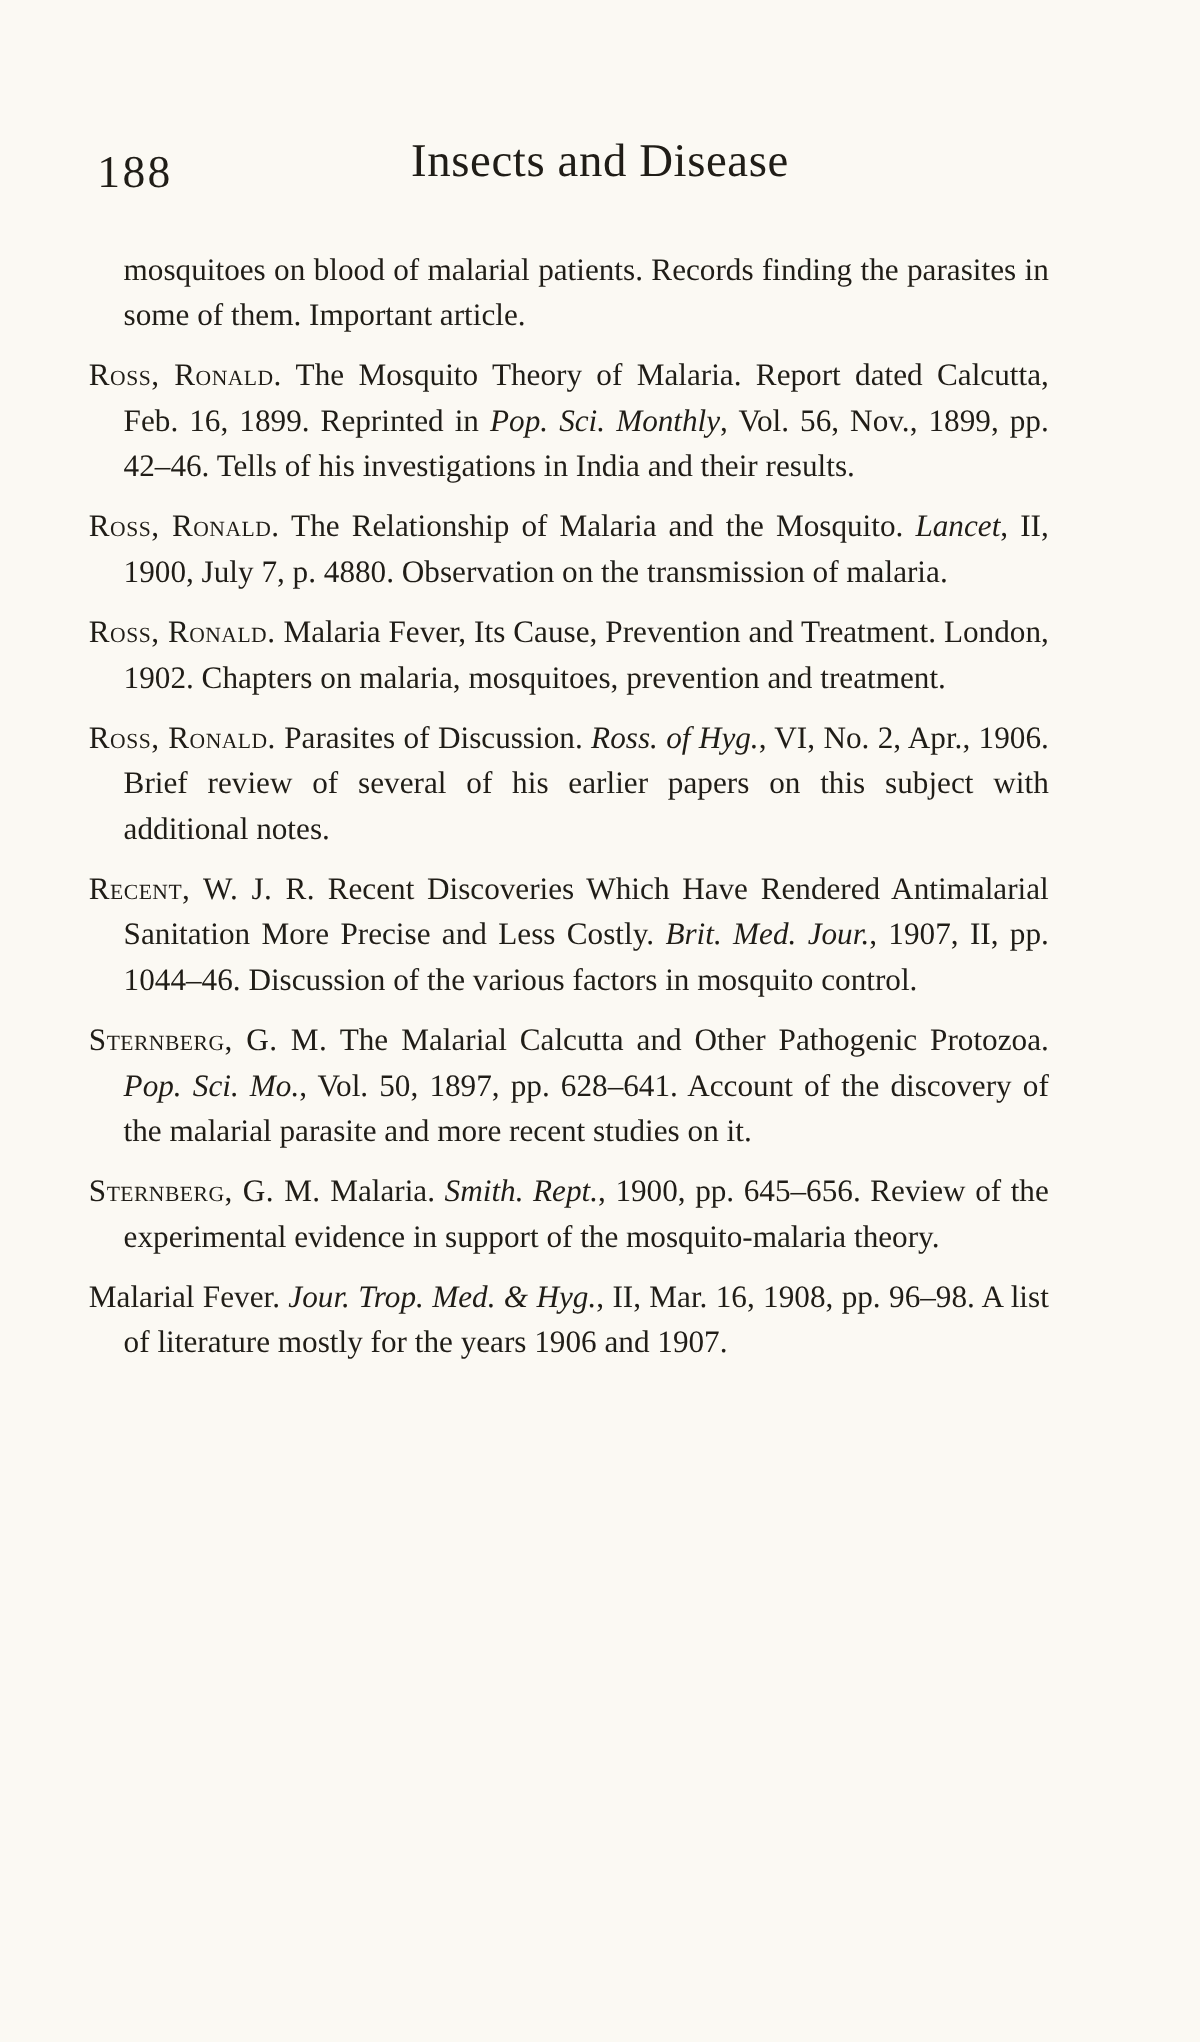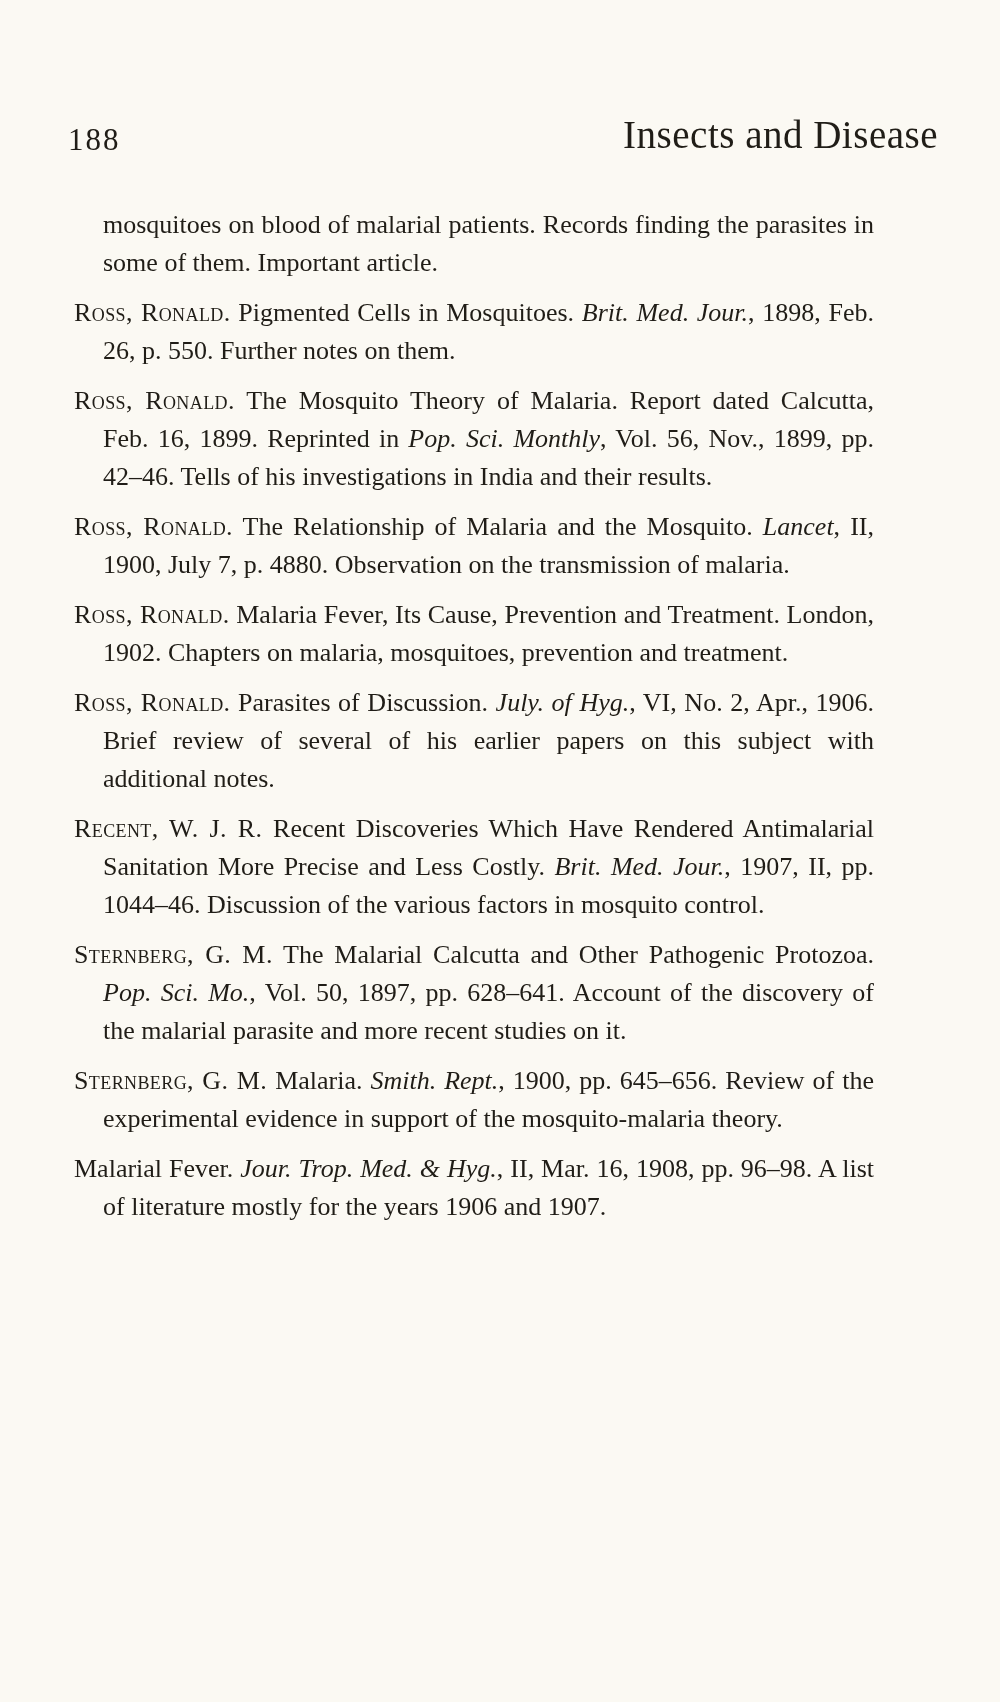--- a/index.html
+++ b/index.html
@@ -19,28 +19,28 @@
     box-sizing: border-box;
     padding: 112px 62px 0 62px;
   }
   .page-header {
     position: relative;
     height: 58px;
     margin-bottom: 36px;
   }
   .page-number {
     position: absolute;
-    left: 6px;
+    left: 19px;
     top: 10px;
-    font-size: 31px;
+    font-size: 38px;
     letter-spacing: 2px;
   }
   .page-title {
     margin: 0;
-    text-align: right;
+    text-align: center;
     font-size: 39px;
     font-weight: 400;
     letter-spacing: 0.5px;
   }
   .bibliography {
     font-size: 26px;
     line-height: 38px;
     text-align: justify;
     width: 824px;
   }
@@ -67,23 +67,22 @@
 <body>
 
 <div class="page">
   <header class="page-header">
     <span class="page-number">188</span>
     <h1 class="page-title">Insects and Disease</h1>
   </header>
 
   <main class="bibliography" id="entries">
       <p class="entry continuation"><span class="seg-plain">mosquitoes on blood of malarial patients.  Records finding the parasites in some of them.  Important article.</span></p>
-      <p class="entry"><span class="seg-smallcaps">Ross, Ronald.</span><span class="seg-plain">  Pigmented Cells in Mosquitoes.  </span><span class="seg-italic">Brit. Med. Jour.</span><span class="seg-plain">, 1898, Feb. 26, p. 550.  Further notes on them.</span></p>
       <p class="entry"><span class="seg-smallcaps">Ross, Ronald.</span><span class="seg-plain">  The Mosquito Theory of Malaria.  Report dated Calcutta, Feb. 16, 1899.  Reprinted in </span><span class="seg-italic">Pop. Sci. Monthly</span><span class="seg-plain">, Vol. 56, Nov., 1899, pp. 42–46.  Tells of his investigations in India and their results.</span></p>
       <p class="entry"><span class="seg-smallcaps">Ross, Ronald.</span><span class="seg-plain">  The Relationship of Malaria and the Mosquito.  </span><span class="seg-italic">Lancet</span><span class="seg-plain">, II, 1900, July 7, p. 4880.  Observation on the transmission of malaria.</span></p>
       <p class="entry"><span class="seg-smallcaps">Ross, Ronald.</span><span class="seg-plain">  Malaria Fever, Its Cause, Prevention and Treatment.  London, 1902.  Chapters on malaria, mosquitoes, prevention and treatment.</span></p>
-      <p class="entry"><span class="seg-smallcaps">Ross, Ronald.</span><span class="seg-plain">  Parasites of Discussion.  </span><span class="seg-italic">July. of Hyg.</span><span class="seg-plain">, VI, No. 2, Apr., 1906.  Brief review of several of his earlier papers on this subject with additional notes.</span></p>
+      <p class="entry"><span class="seg-smallcaps">Ross, Ronald.</span><span class="seg-plain">  Parasites of Discussion.  </span><span class="seg-italic">Ross. of Hyg.</span><span class="seg-plain">, VI, No. 2, Apr., 1906.  Brief review of several of his earlier papers on this subject with additional notes.</span></p>
       <p class="entry"><span class="seg-smallcaps">Recent, W. J. R.</span><span class="seg-plain">  Recent Discoveries Which Have Rendered Antimalarial Sanitation More Precise and Less Costly.  </span><span class="seg-italic">Brit. Med. Jour.</span><span class="seg-plain">, 1907, II, pp. 1044–46.  Discussion of the various factors in mosquito control.</span></p>
       <p class="entry"><span class="seg-smallcaps">Sternberg, G. M.</span><span class="seg-plain">  The Malarial Calcutta and Other Pathogenic Protozoa.  </span><span class="seg-italic">Pop. Sci. Mo.</span><span class="seg-plain">, Vol. 50, 1897, pp. 628–641.  Account of the discovery of the malarial parasite and more recent studies on it.</span></p>
       <p class="entry"><span class="seg-smallcaps">Sternberg, G. M.</span><span class="seg-plain">  Malaria.  </span><span class="seg-italic">Smith. Rept.</span><span class="seg-plain">, 1900, pp. 645–656.  Review of the experimental evidence in support of the mosquito-malaria theory.</span></p>
       <p class="entry"><span class="seg-plain">Malarial Fever.  </span><span class="seg-italic">Jour. Trop. Med. &amp; Hyg.</span><span class="seg-plain">, II, Mar. 16, 1908, pp. 96–98.  A list of literature mostly for the years 1906 and 1907.</span></p>
     </main>
 </div>
 
 </body></html>

